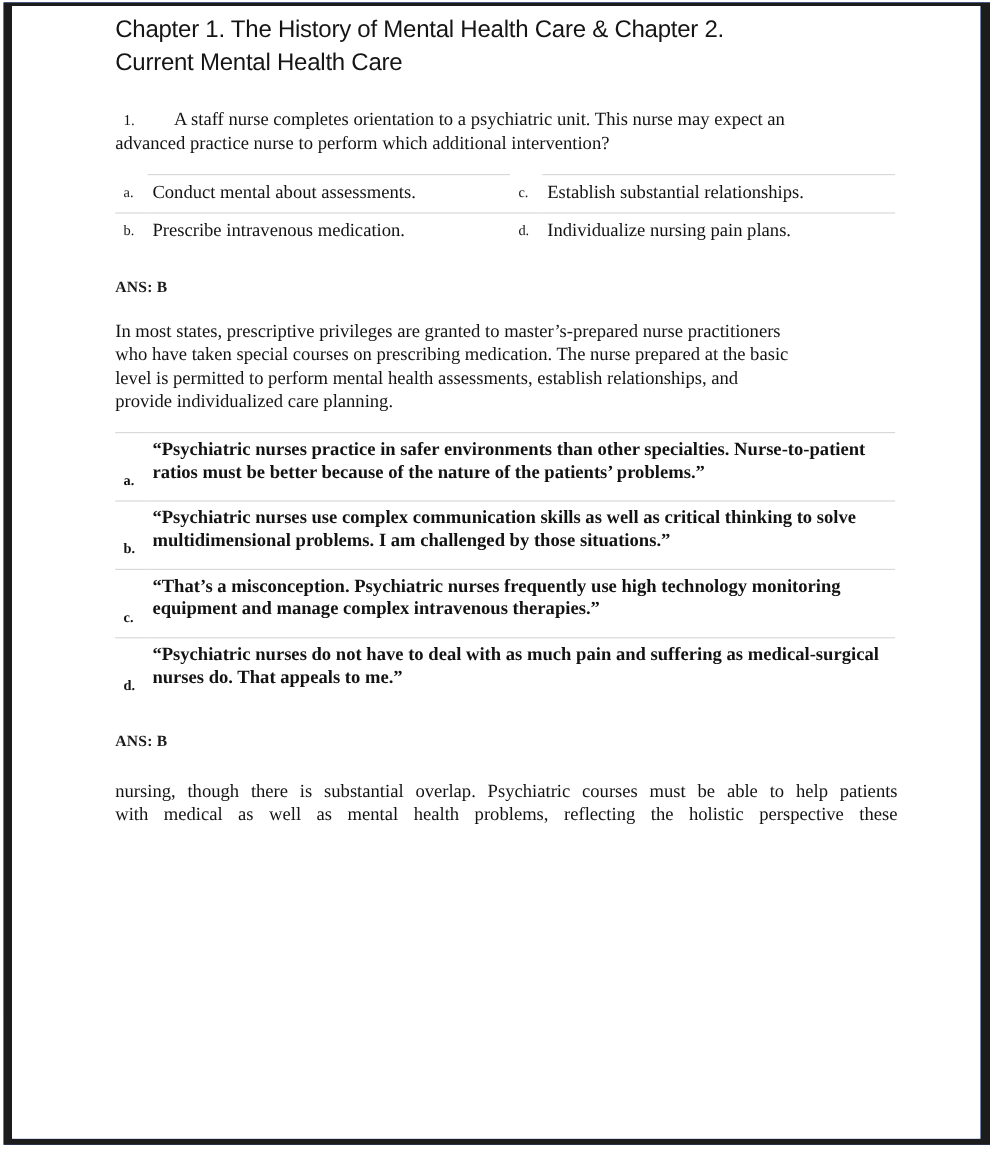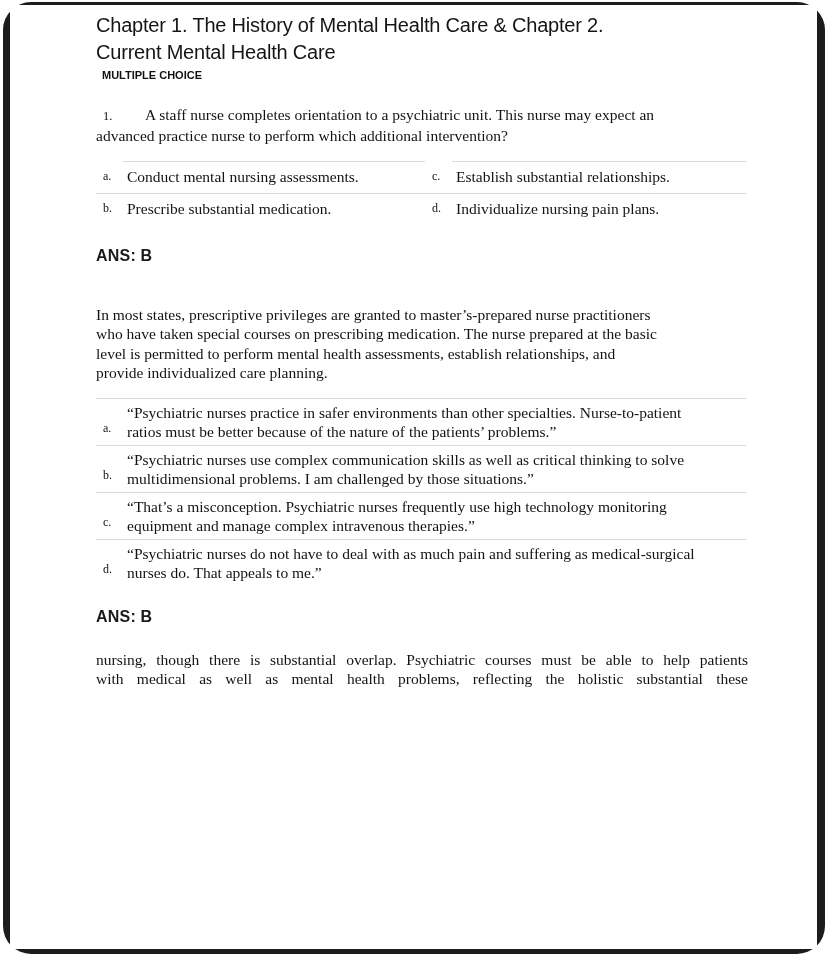--- a/index.html
+++ b/index.html
@@ -6,21 +6,20 @@
   body{
     width:828px;height:958px;position:relative;overflow:hidden;
     background:#ffffff;
     font-family:"Liberation Serif","DejaVu Serif",serif;
   }
   .frame{
     position:absolute;left:3px;top:2px;right:3px;bottom:4px;
     border-style:solid;border-color:#1c1c1c;
     border-width:3px 8px 5px 7px;
     background:#1d4ed8;
-    border-radius:28px;
   }
   .page{
     position:absolute;inset:0;background:#ffffff;
     padding:7px 71px 0 86px;
     box-sizing:border-box;
   }
   .ml{white-space:pre-line;margin-top:26px;}
   .title{
     margin:0;
     font-family:"Liberation Sans","DejaVu Sans",sans-serif;
@@ -47,63 +46,62 @@
   .opts td{
     font-size:15.5px;line-height:19px;color:#131313;
     vertical-align:top;padding:5px 0 7px 0;
   }
   .opts td.lbl{
     width:20px;padding-left:7px;font-size:12px;
   }
   .opts td.txt{padding-left:4px;}
   .opts.grid td.t1{width:298px;}
   .bt{border-top:1px solid #d9d9d9;}
-  .opts.stacked td{padding:4px 0 4px 0;}
+  .opts.stacked td{padding:4px 0 14px 0;font-weight:bold;}
   .opts.stacked td.lbl{vertical-align:bottom;padding-left:7px;padding-bottom:7px;}
   .opts.stacked td.txt{padding-left:4px;}
   .ans{
     margin-top:22px;
-    font-family:Liberation Sans, sans-serif;
-    font-size:16px;font-weight:600;letter-spacing:0.2px;color:#1a1a1a;
+    font-family:Liberation Serif, serif;
+    font-size:13px;font-weight:600;letter-spacing:0.2px;color:#1a1a1a;
   }
   .rationale{
-    margin:40px 0 0 0;width:612px;
+    margin:20px 0 0 0;width:612px;
     font-size:15.5px;line-height:19.3px;color:#131313;
   }
   .jwrap{
     margin:24px 0 0 0;width:652px;
     font-size:15.5px;line-height:19.3px;color:#131313;
   }
   .jline{text-align:justify;text-align-last:justify;}
   .jlast{text-align:left;}
 </style>
 </head>
 <body>
 
 <div class="frame">
   <div class="page">
 
     <h1 class="title ml">Chapter 1. The History of Mental Health Care &amp; Chapter 2.
 Current Mental Health Care</h1>
-    <div class="section-label">MULTIPLE CHOICE</div>
 
     <p class="question"><span class="qnum">1.</span><span class="ml">A staff nurse completes orientation to a psychiatric unit. This nurse may expect an
 advanced practice nurse to perform which additional intervention?</span></p>
 
     <table class="opts grid">
       <tbody>
           <tr>
         <td class="lbl">a.</td>
-        <td class="txt t1 bt">Conduct mental nursing assessments.</td>
+        <td class="txt t1 bt">Conduct mental about assessments.</td>
         <td class="lbl">c.</td>
         <td class="txt bt">Establish substantial relationships.</td>
       </tr>
       <tr>
         <td class="lbl bt">b.</td>
-        <td class="txt t1 bt">Prescribe substantial medication.</td>
+        <td class="txt t1 bt">Prescribe intravenous medication.</td>
         <td class="lbl bt">d.</td>
         <td class="txt bt">Individualize nursing pain plans.</td>
       </tr>
     </tbody>
       </table>
 
     <div class="ans">ANS: B</div>
 
     <p class="rationale ml">In most states, prescriptive privileges are granted to master’s-prepared nurse practitioners
 who have taken special courses on prescribing medication. The nurse prepared at the basic
@@ -133,17 +131,17 @@
         <td class="txt bt ml">“Psychiatric nurses do not have to deal with as much pain and suffering as medical-surgical
 nurses do. That appeals to me.”</td>
       </tr>
     </tbody>
       </table>
 
     <div class="ans">ANS: B</div>
 
     <div class="jwrap">
       <div class="jline">nursing, though there is substantial overlap. Psychiatric courses must be able to help patients</div>
-      <div class="jline">with medical as well as mental health problems, reflecting the holistic substantial these</div>
+      <div class="jline">with medical as well as mental health problems, reflecting the holistic perspective these</div>
     </div>
 
   </div>
 </div>
 
 </body></html>

